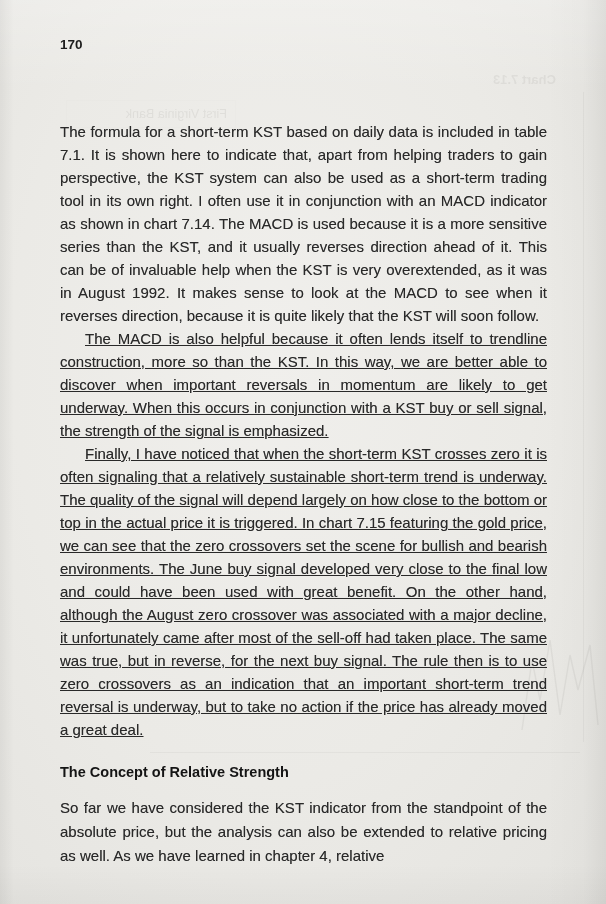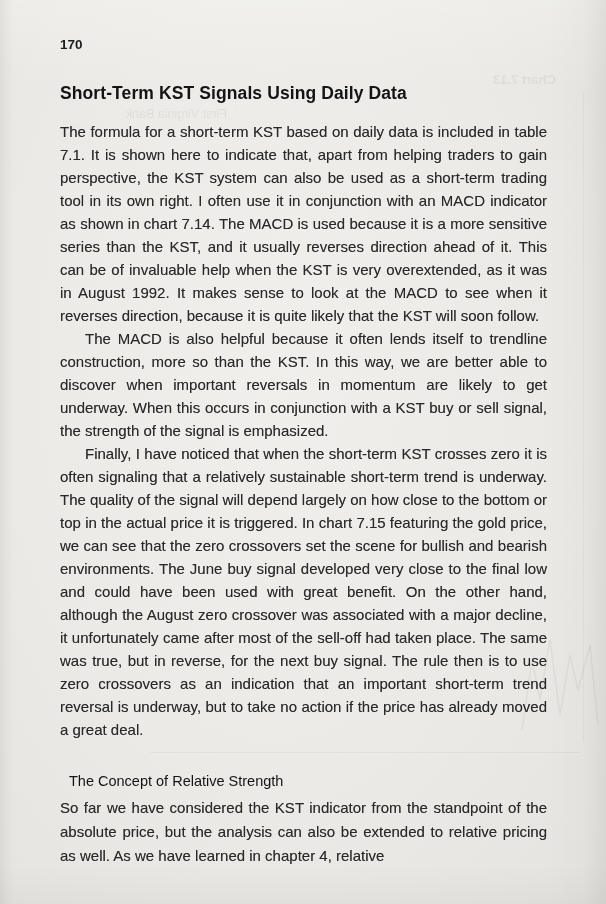--- a/index.html
+++ b/index.html
@@ -81,58 +81,57 @@
     position: absolute;
     left: 60px;
     width: 487px;
     font-size: 15px;
     line-height: 23px;
     text-align: justify;
     color: #292929;
     text-shadow: 0 0 0.5px rgba(41,41,41,0.45);
   }
   .body-block p { margin: 0; }
-  .body-block p.indent { text-indent: 25px; }
+  .body-block p.indent { text-indent: 25px; text-decoration: underline; }
   .block-1 { top: 120px; }
   .section-heading {
     position: absolute;
     top: 725px; left: 60px;
     font-size: 17px;
     font-weight: bold;
     color: #141414;
     margin: 0;
   }
   .sub-heading {
     position: absolute;
     top: 764px; left: 60px;
     font-size: 14.5px;
-    font-weight: normal;
+    font-weight: bold;
     color: #141414;
-    margin: 9px;
+    margin: 0;
   }
   .block-2 { top: 796px; line-height: 24px; }
 </style>
 </head>
 <body>
 
 <div class="page">
 
   <span class="ghost ghost-chart-label mirrored">Chart 7.13</span>
   <span class="ghost ghost-box mirrored">First Virginia Bank</span>
   <span class="ghost ghost-vline"></span>
   <span class="ghost ghost-hband"></span>
   <svg class="ghost ghost-squiggle" width="80" height="110" viewBox="0 0 80 110">
     <path d="M2 100 L12 30 L20 70 L30 10 L40 85 L50 25 L58 60 L70 15 L78 95" fill="none" stroke="#6e6c68" stroke-width="1.5"></path>
   </svg>
 
   <div class="running-header">
     <span>170</span>
   </div>
 
-  <h1 class="main-heading">Short-Term KST Signals Using Daily Data</h1>
 
   <div class="body-block block-1">
     <p>The formula for a short-term KST based on daily data is included in table 7.1. It is shown here to indicate that, apart from helping traders to gain perspective, the KST system can also be used as a short-term trading tool in its own right. I often use it in conjunction with an MACD indicator as shown in chart 7.14. The MACD is used because it is a more sensitive series than the KST, and it usually reverses direction ahead of it. This can be of invaluable help when the KST is very overextended, as it was in August 1992. It makes sense to look at the MACD to see when it reverses direction, because it is quite likely that the KST will soon follow.</p>
     <p class="indent">The MACD is also helpful because it often lends itself to trendline construction, more so than the KST. In this way, we are better able to discover when important reversals in momentum are likely to get underway. When this occurs in conjunction with a KST buy or sell signal, the strength of the signal is emphasized.</p>
     <p class="indent">Finally, I have noticed that when the short-term KST crosses zero it is often signaling that a relatively sustainable short-term trend is underway. The quality of the signal will depend largely on how close to the bottom or top in the actual price it is triggered. In chart 7.15 featuring the gold price, we can see that the zero crossovers set the scene for bullish and bearish environments. The June buy signal developed very close to the final low and could have been used with great benefit. On the other hand, although the August zero crossover was associated with a major decline, it unfortunately came after most of the sell-off had taken place. The same was true, but in reverse, for the next buy signal. The rule then is to use zero crossovers as an indication that an important short-term trend reversal is underway, but to take no action if the price has already moved a great deal.</p>
   </div>
 
 
   <h3 class="sub-heading">The Concept of Relative Strength</h3>
 

